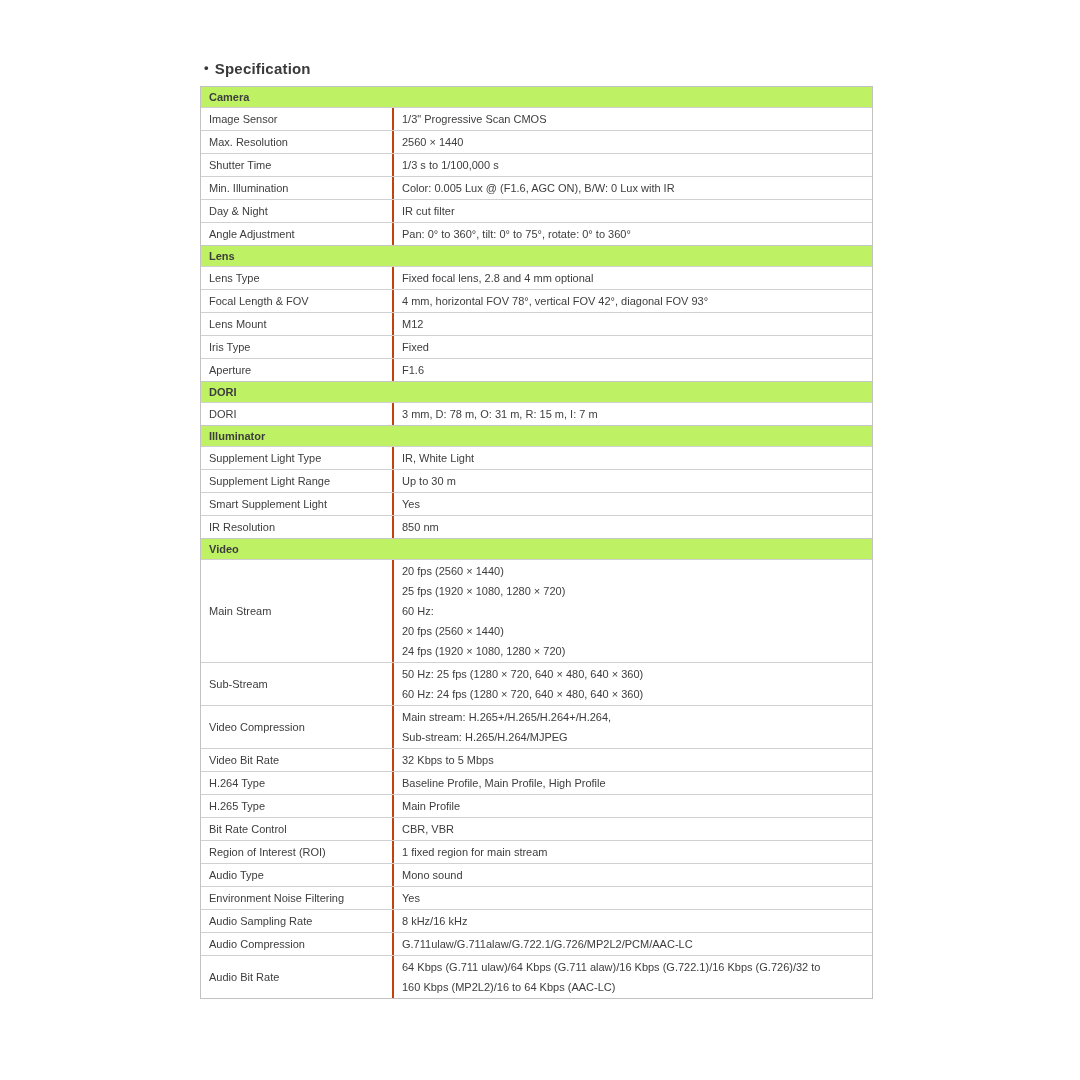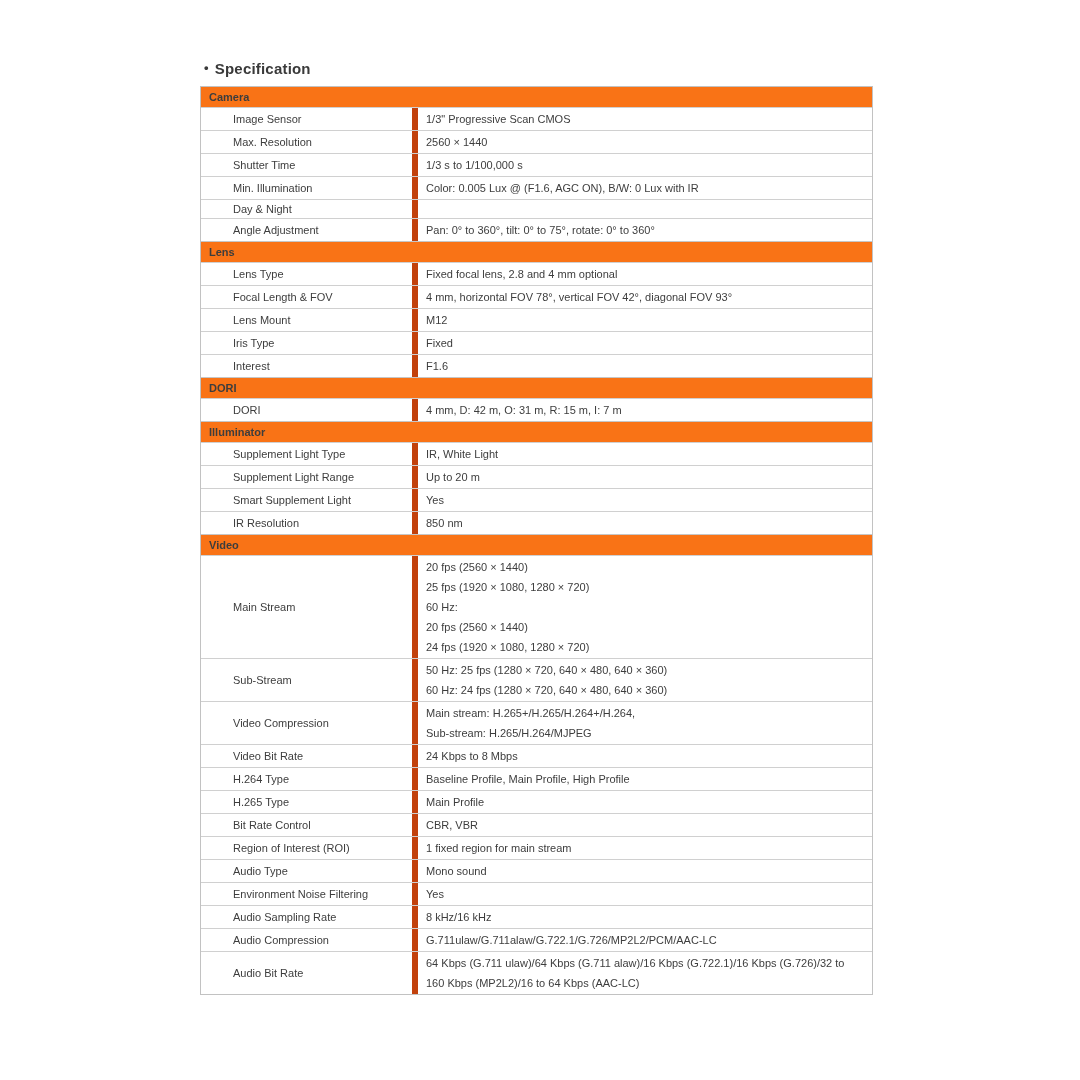--- a/index.html
+++ b/index.html
@@ -37,44 +37,43 @@
     position: absolute;
     left: 200px;
     top: 86px;
     width: 673px;
     border: 1px solid #c2c2c2;
     font-size: 11px;
     color: #3d3d3d;
     box-sizing: border-box;
   }
   .section-header {
-    background: #f97316;
+    background: #bef264;
     font-weight: 700;
     padding: 3px 8px 2px 8px;
     line-height: 15px;
     border-top: 1px solid #c6c6c6;
   }
   .spec-table > div:first-child {
     border-top: none;
   }
   .spec-row {
     display: flex;
     border-top: 1px solid #d0d0d0;
     background: #ffffff;
   }
   .cell-label {
     flex: none;
     width: 193px;
     box-sizing: border-box;
     padding: 2px 8px;
-    border-right: 6px solid #c2410c;
+    border-right: 2px solid #c2410c;
     display: flex;
     align-items: center;
     line-height: 14px;
-    margin-left: 24px;
   }
   .cell-value {
     flex: 1;
     box-sizing: border-box;
     padding: 2px 8px;
     display: flex;
     flex-direction: column;
     justify-content: center;
   }
   .value-line {
@@ -114,20 +113,23 @@
       </div>
     </div>
     <div class="spec-row">
       <div class="cell-label">Min. Illumination</div>
       <div class="cell-value">
         <div class="value-line">Color: 0.005 Lux @ (F1.6, AGC ON), B/W: 0 Lux with IR</div>
       </div>
     </div>
     <div class="spec-row">
       <div class="cell-label">Day &amp; Night</div>
+      <div class="cell-value">
+        <div class="value-line">IR cut filter</div>
+      </div>
     </div>
     <div class="spec-row">
       <div class="cell-label">Angle Adjustment</div>
       <div class="cell-value">
         <div class="value-line">Pan: 0° to 360°, tilt: 0° to 75°, rotate: 0° to 360°</div>
       </div>
     </div>
     <div class="section-header">Lens</div>
     <div class="spec-row">
       <div class="cell-label">Lens Type</div>
@@ -147,43 +149,43 @@
         <div class="value-line">M12</div>
       </div>
     </div>
     <div class="spec-row">
       <div class="cell-label">Iris Type</div>
       <div class="cell-value">
         <div class="value-line">Fixed</div>
       </div>
     </div>
     <div class="spec-row">
-      <div class="cell-label">Interest</div>
+      <div class="cell-label">Aperture</div>
       <div class="cell-value">
         <div class="value-line">F1.6</div>
       </div>
     </div>
     <div class="section-header">DORI</div>
     <div class="spec-row">
       <div class="cell-label">DORI</div>
       <div class="cell-value">
-        <div class="value-line">4 mm, D: 42 m, O: 31 m, R: 15 m, I: 7 m</div>
+        <div class="value-line">3 mm, D: 78 m, O: 31 m, R: 15 m, I: 7 m</div>
       </div>
     </div>
     <div class="section-header">Illuminator</div>
     <div class="spec-row">
       <div class="cell-label">Supplement Light Type</div>
       <div class="cell-value">
         <div class="value-line">IR, White Light</div>
       </div>
     </div>
     <div class="spec-row">
       <div class="cell-label">Supplement Light Range</div>
       <div class="cell-value">
-        <div class="value-line">Up to 20 m</div>
+        <div class="value-line">Up to 30 m</div>
       </div>
     </div>
     <div class="spec-row">
       <div class="cell-label">Smart Supplement Light</div>
       <div class="cell-value">
         <div class="value-line">Yes</div>
       </div>
     </div>
     <div class="spec-row">
       <div class="cell-label">IR Resolution</div>
@@ -212,21 +214,21 @@
     <div class="spec-row">
       <div class="cell-label">Video Compression</div>
       <div class="cell-value">
         <div class="value-line">Main stream: H.265+/H.265/H.264+/H.264,</div>
         <div class="value-line">Sub-stream: H.265/H.264/MJPEG</div>
       </div>
     </div>
     <div class="spec-row">
       <div class="cell-label">Video Bit Rate</div>
       <div class="cell-value">
-        <div class="value-line">24 Kbps to 8 Mbps</div>
+        <div class="value-line">32 Kbps to 5 Mbps</div>
       </div>
     </div>
     <div class="spec-row">
       <div class="cell-label">H.264 Type</div>
       <div class="cell-value">
         <div class="value-line">Baseline Profile, Main Profile, High Profile</div>
       </div>
     </div>
     <div class="spec-row">
       <div class="cell-label">H.265 Type</div>

